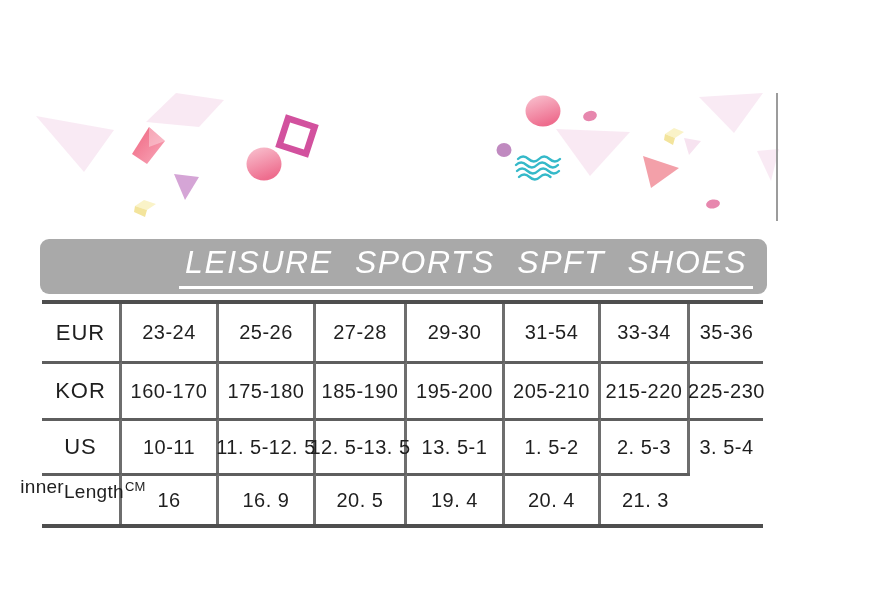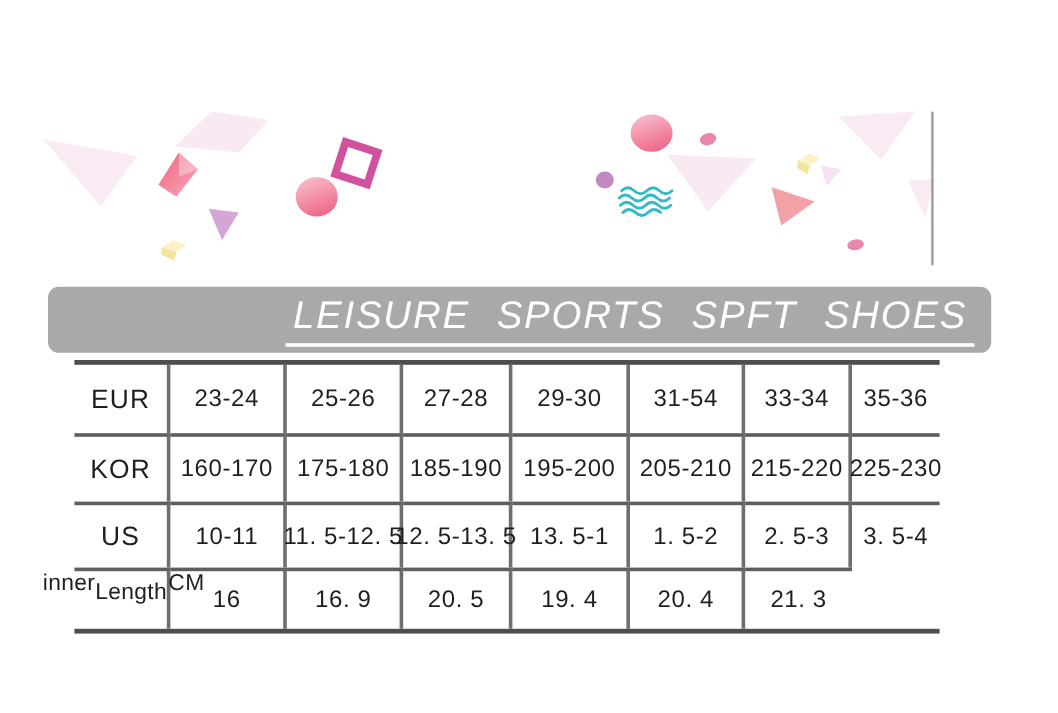--- a/index.html
+++ b/index.html
@@ -7,21 +7,21 @@
   .page {
     position: relative;
     width: 882px; height: 594px;
     background: #ffffff;
     overflow: hidden;
     font-family: "Liberation Sans", sans-serif;
   }
   .deco-svg { position:absolute; left:0; top:0; }
   .banner {
     position:absolute; left:40px; top:239px;
-    width:786px; height:55px;
+    width:727px; height:55px;
     background:#a9a9a9;
     border-radius:9px;
     display:flex; align-items:center; justify-content:flex-end;
     padding-right:14px;
   }
   .banner-title {
     font-style: italic;
     font-size: 32px;
     color:#ffffff;
     letter-spacing: 1.5px;
@@ -31,41 +31,40 @@
     white-space: nowrap;
   }
   .size-table {
     position:absolute; left:42px; top:300px;
     width:721px;
     display:grid;
     grid-template-columns: 80px 97px 97px 91px 98px 96px 89px 73px;
     grid-template-rows: 57px 57px 55px 51px;
     border-top: 4px solid #4e4e4e;
     border-bottom: 4px solid #4e4e4e;
-    margin-left: 20px;
   }
   .cell {
     display:flex; align-items:center; justify-content:center;
     font-size:20px; color:#1f1f1f; white-space:nowrap;
     letter-spacing: 0.5px;
   }
   .cell.cr { border-right: 3px solid #6e6e6e; }
   .cell.ct { border-top: 3px solid #5e5e5e; }
   .cell.rowlabel { font-size:22px; letter-spacing:1px; }
   .cell.twoline {
     flex-direction: row;
     align-items: flex-start;
     justify-content: center;
     font-size: 19px;
     line-height: 22px;
     letter-spacing: 0.3px;
     padding-left: 1px;
   }
   .twoline .l1 { padding-left: 4px; }
-  .unit { font-size: 19px; vertical-align: 7px; margin-left: 1px; }
+  .unit { font-size: 13px; vertical-align: 7px; margin-left: 1px; }
 </style>
 </head>
 <body>
 
 <div class="page">
 
   <svg class="deco-svg" width="882" height="230" viewBox="0 0 882 230">
     <defs>
       <linearGradient id="gradCircle" x1="0" y1="0" x2="0.4" y2="1">
         <stop offset="0" stop-color="#f9c4d1"></stop>

